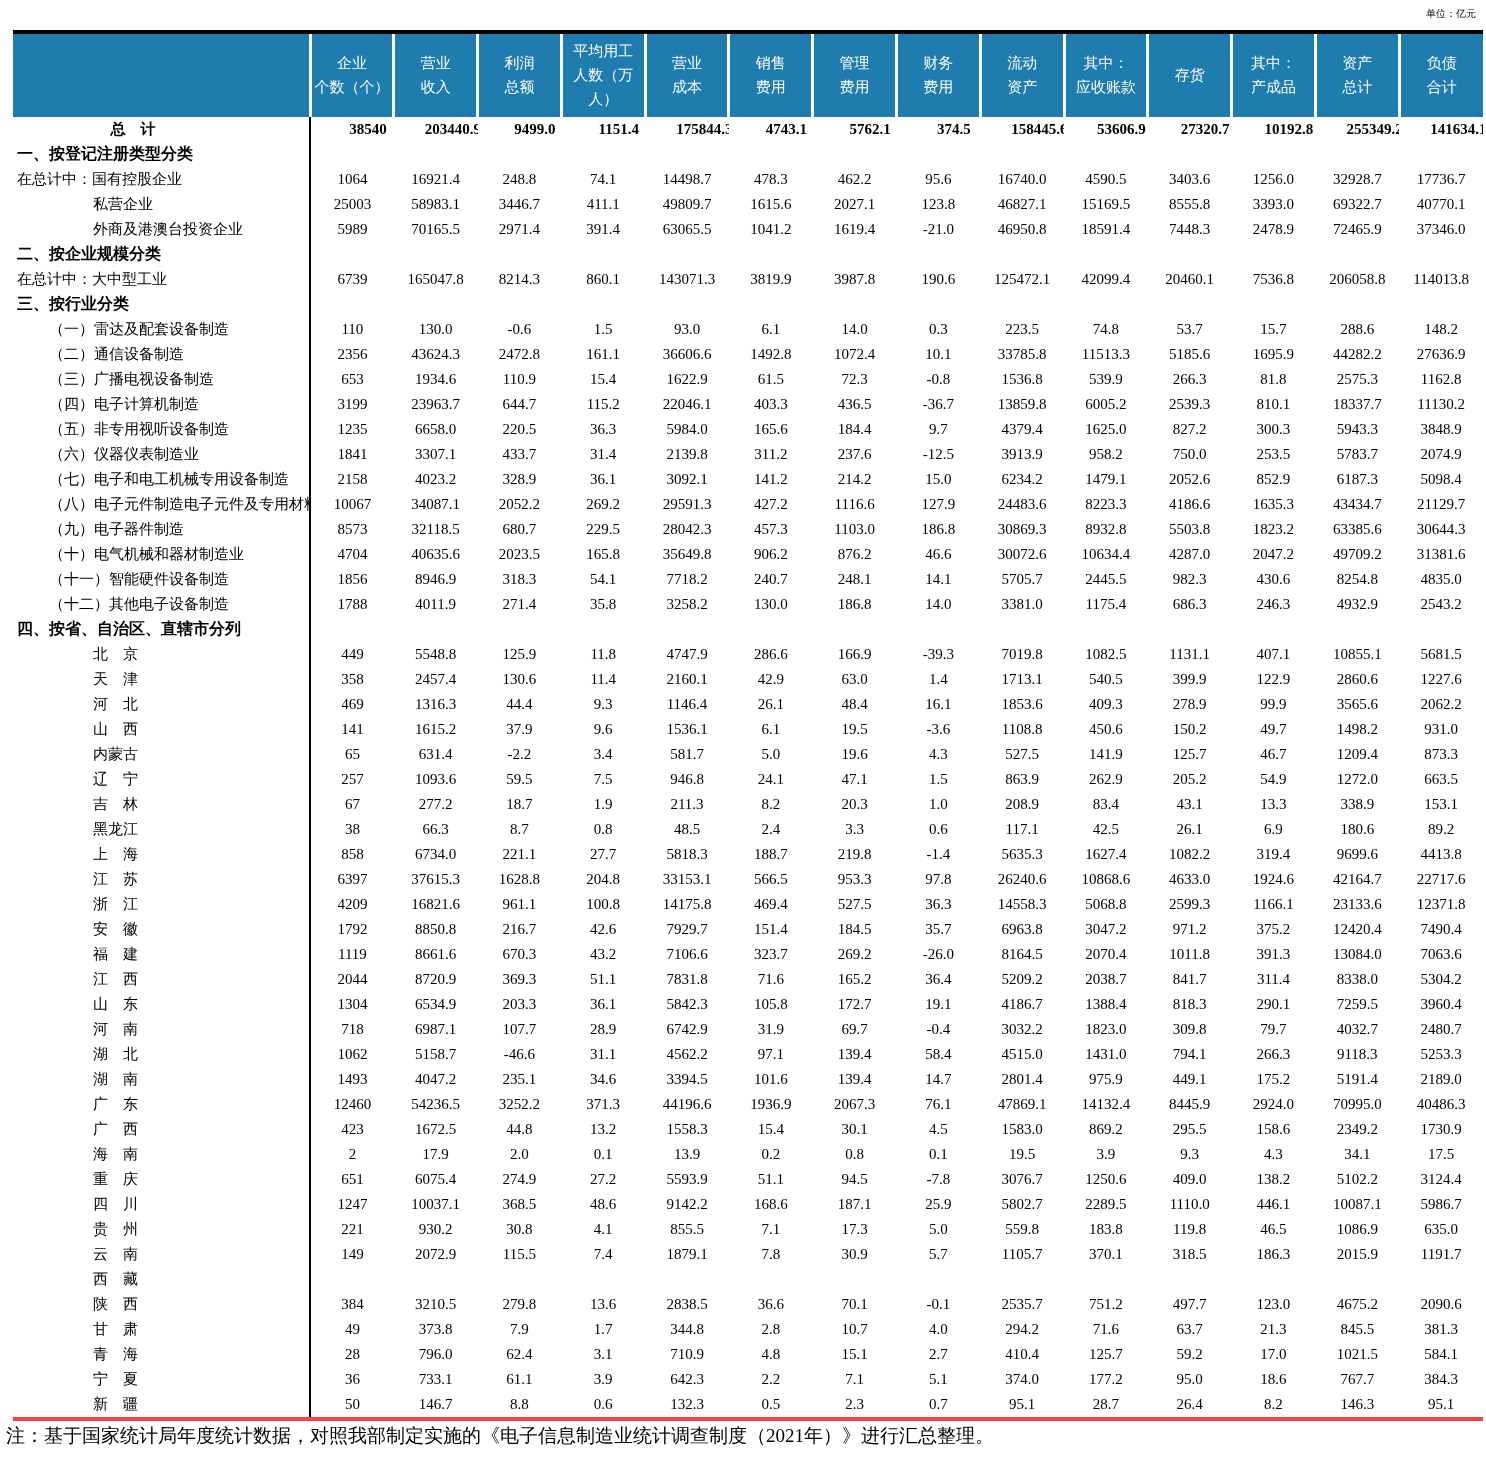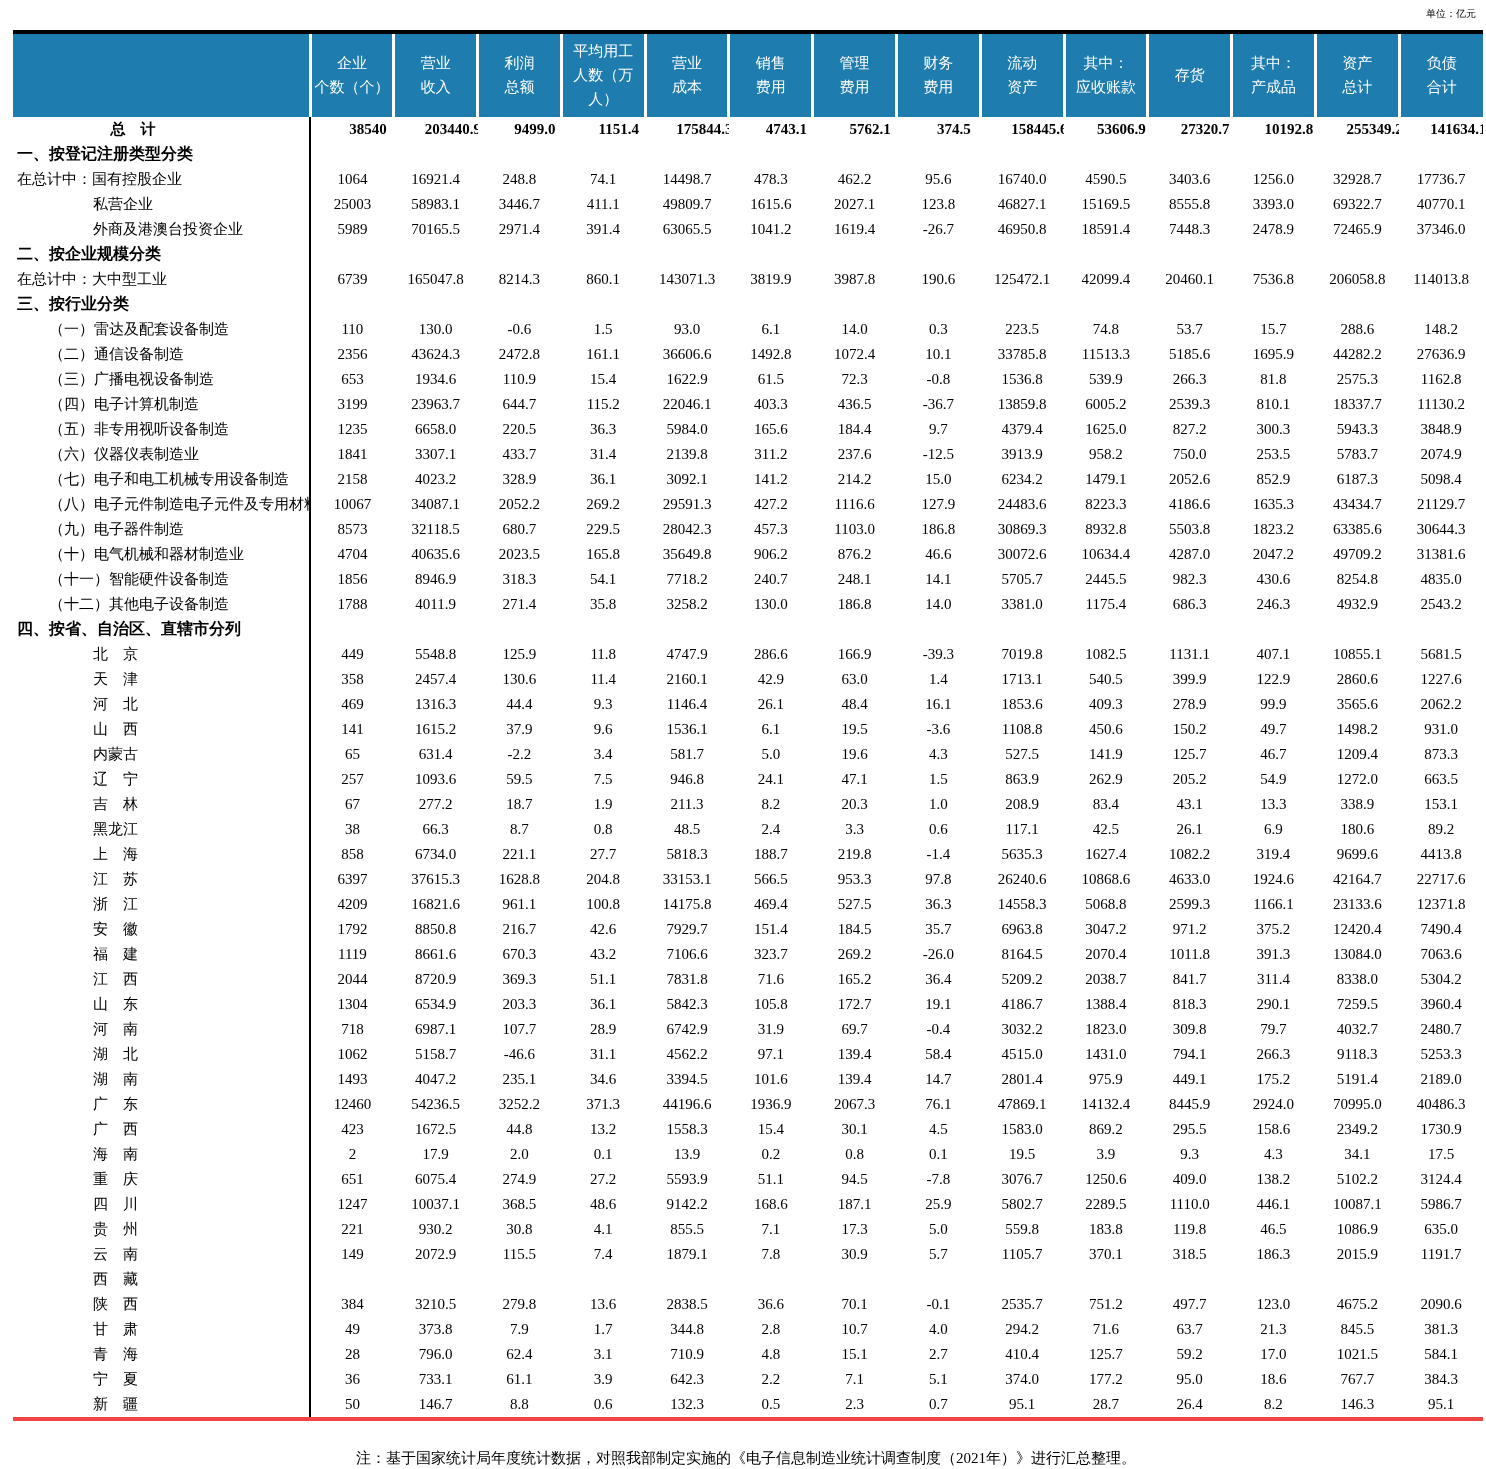--- a/index.html
+++ b/index.html
@@ -46,23 +46,22 @@
     text-align:left;
     border-right:2px solid #000;
   }
   tr.total td { font-weight:bold;padding-left:31px; }
   tr.total td.label { text-align:center; padding-right:60px; }
   tr.section td.label { font-weight:bold; font-size:16px; }
   tr.indent0 td.label { padding-left:4px; }
   tr.indent1 td.label { padding-left:36px; }
   tr.indent2 td.label { padding-left:80px; }
   .note-line {
-    font-size:15px;
-    padding:28px 0 0 6px;
-    text-align:center;
+    font-size:19px;
+    padding:2px 0 0 6px;
   }
 </style>
 </head>
 <body>
 
 <div class="unit-line">单位：亿元</div>
 
 <table class="stat">
   <colgroup>
     <col class="label-col">
@@ -157,21 +156,21 @@
       </tr>
       <tr class="data indent2">
         <td class="label">外商及港澳台投资企业</td>
         <td>5989</td>
         <td>70165.5</td>
         <td>2971.4</td>
         <td>391.4</td>
         <td>63065.5</td>
         <td>1041.2</td>
         <td>1619.4</td>
-        <td>-26.7</td>
+        <td>-21.0</td>
         <td>46950.8</td>
         <td>18591.4</td>
         <td>7448.3</td>
         <td>2478.9</td>
         <td>72465.9</td>
         <td>37346.0</td>
       </tr>
       <tr class="section indent0">
         <td class="label">二、按企业规模分类</td>
         <td></td>

